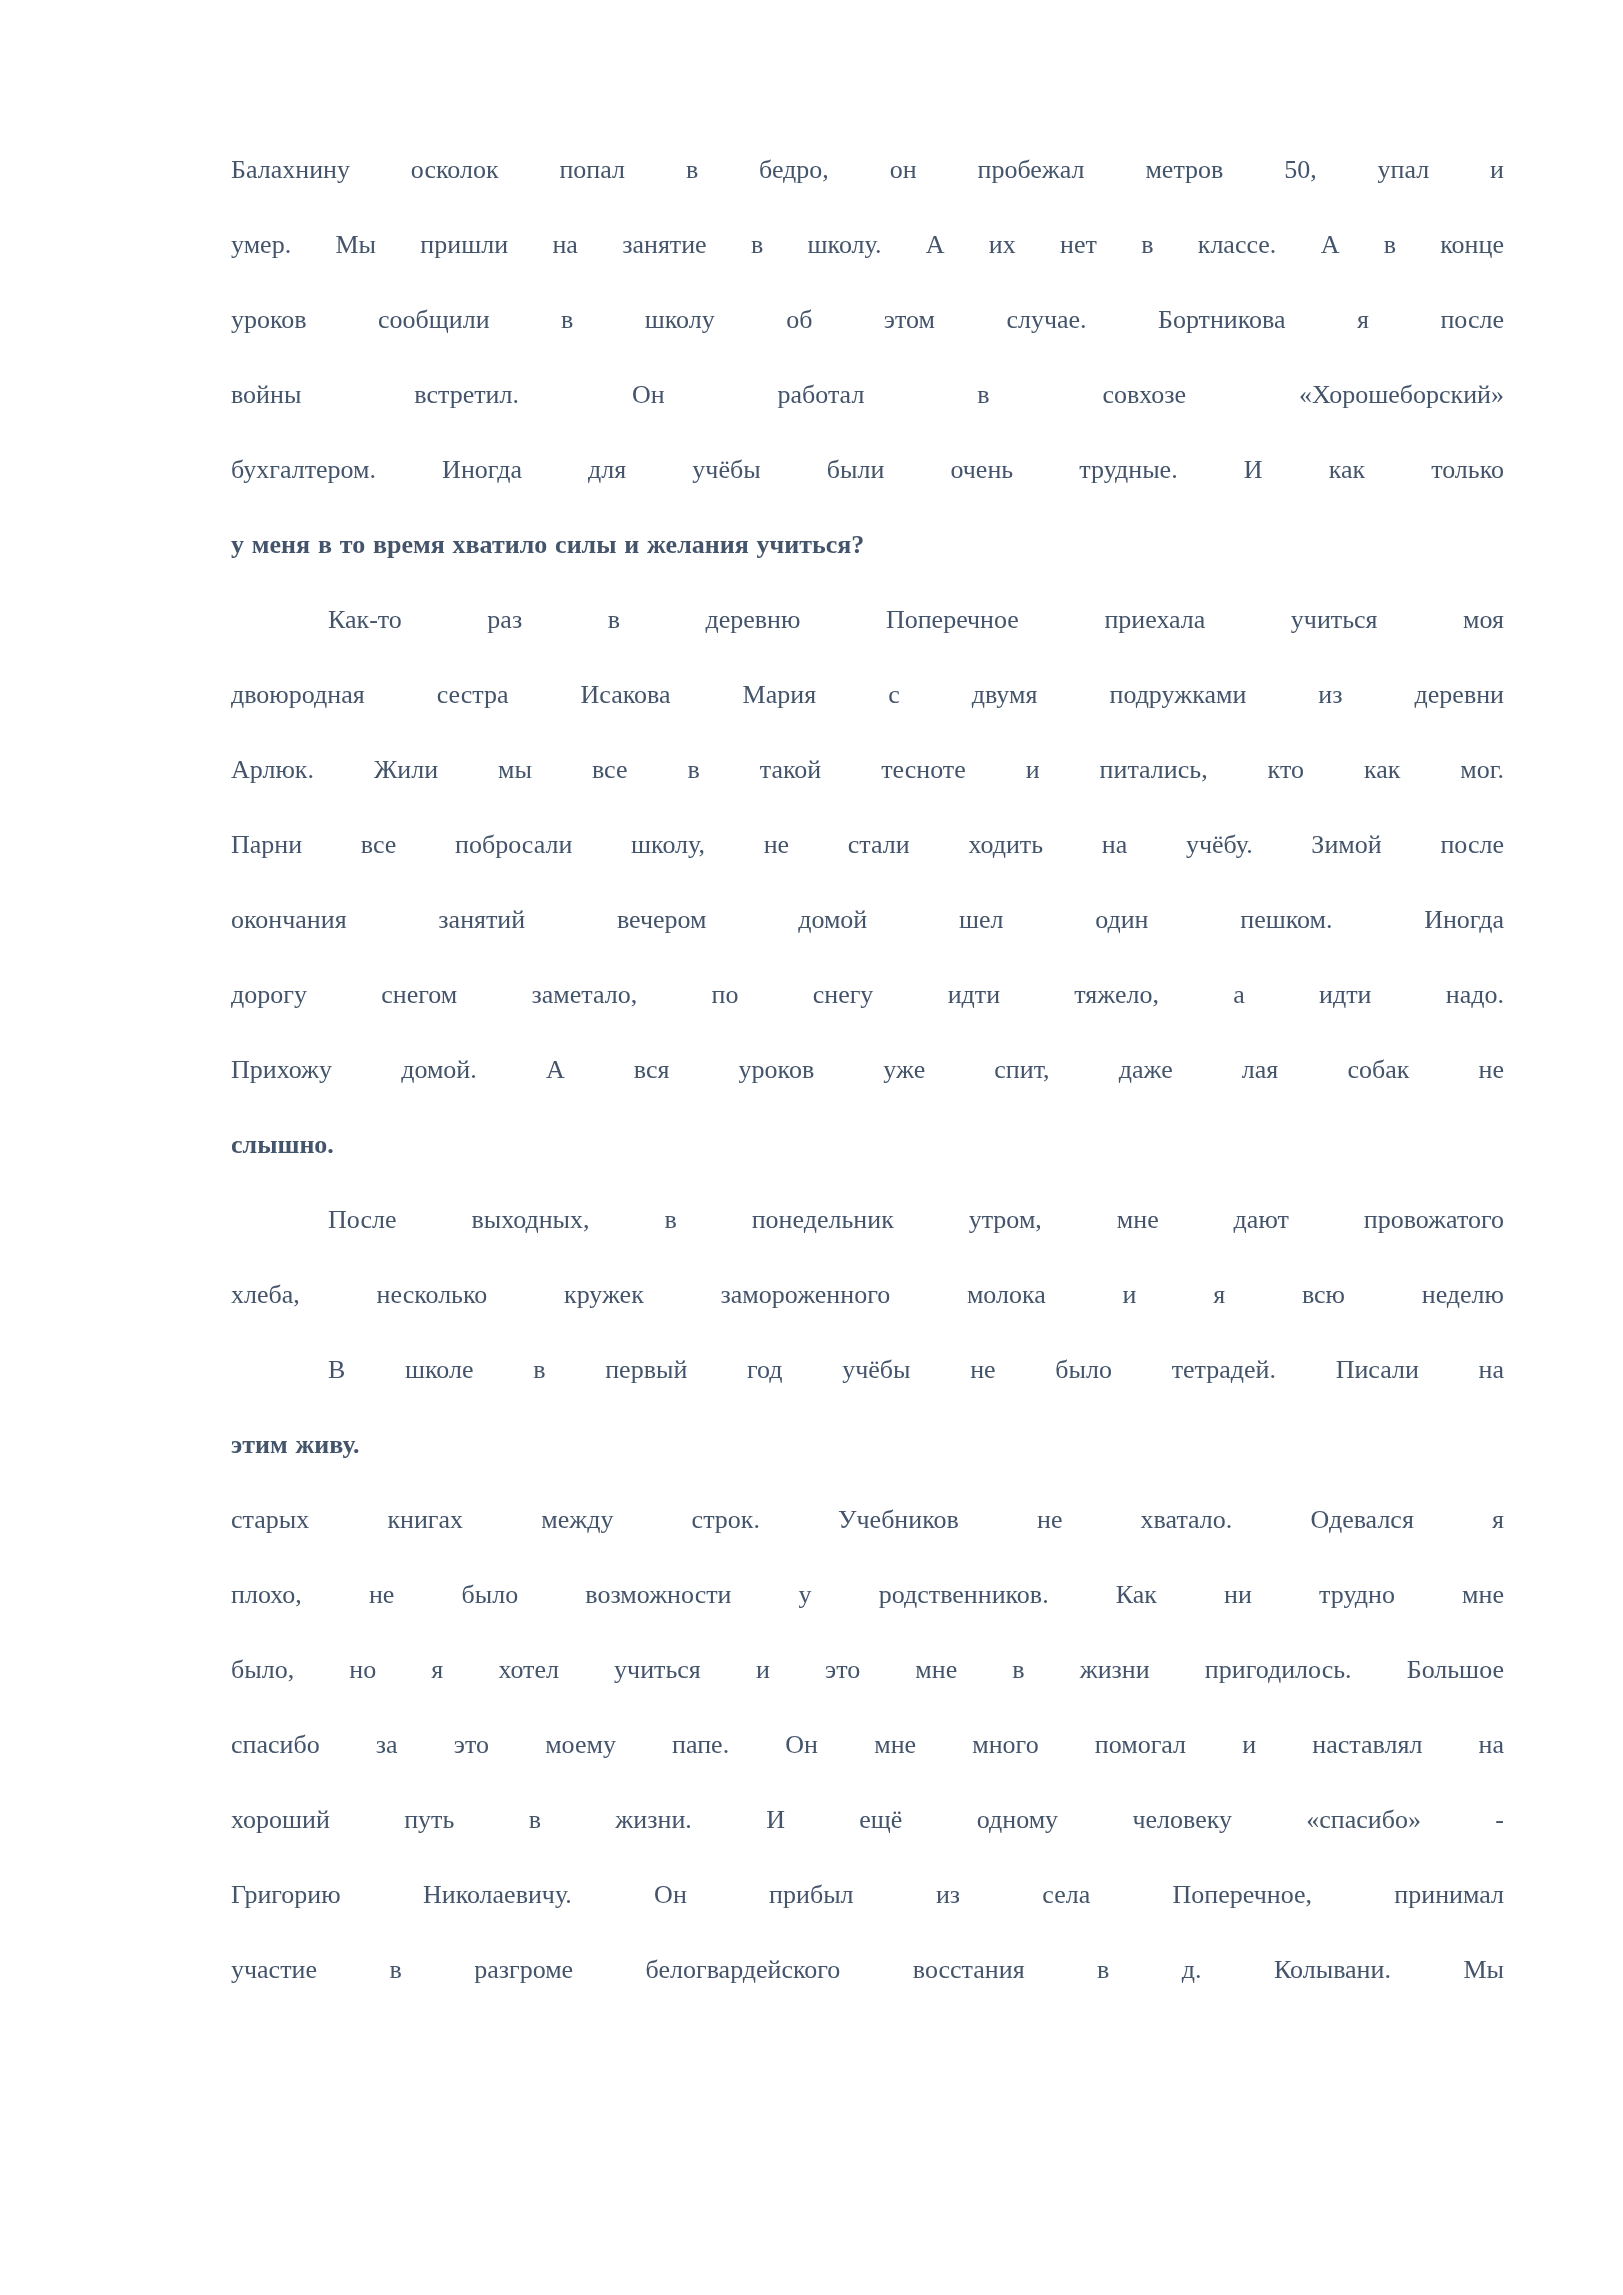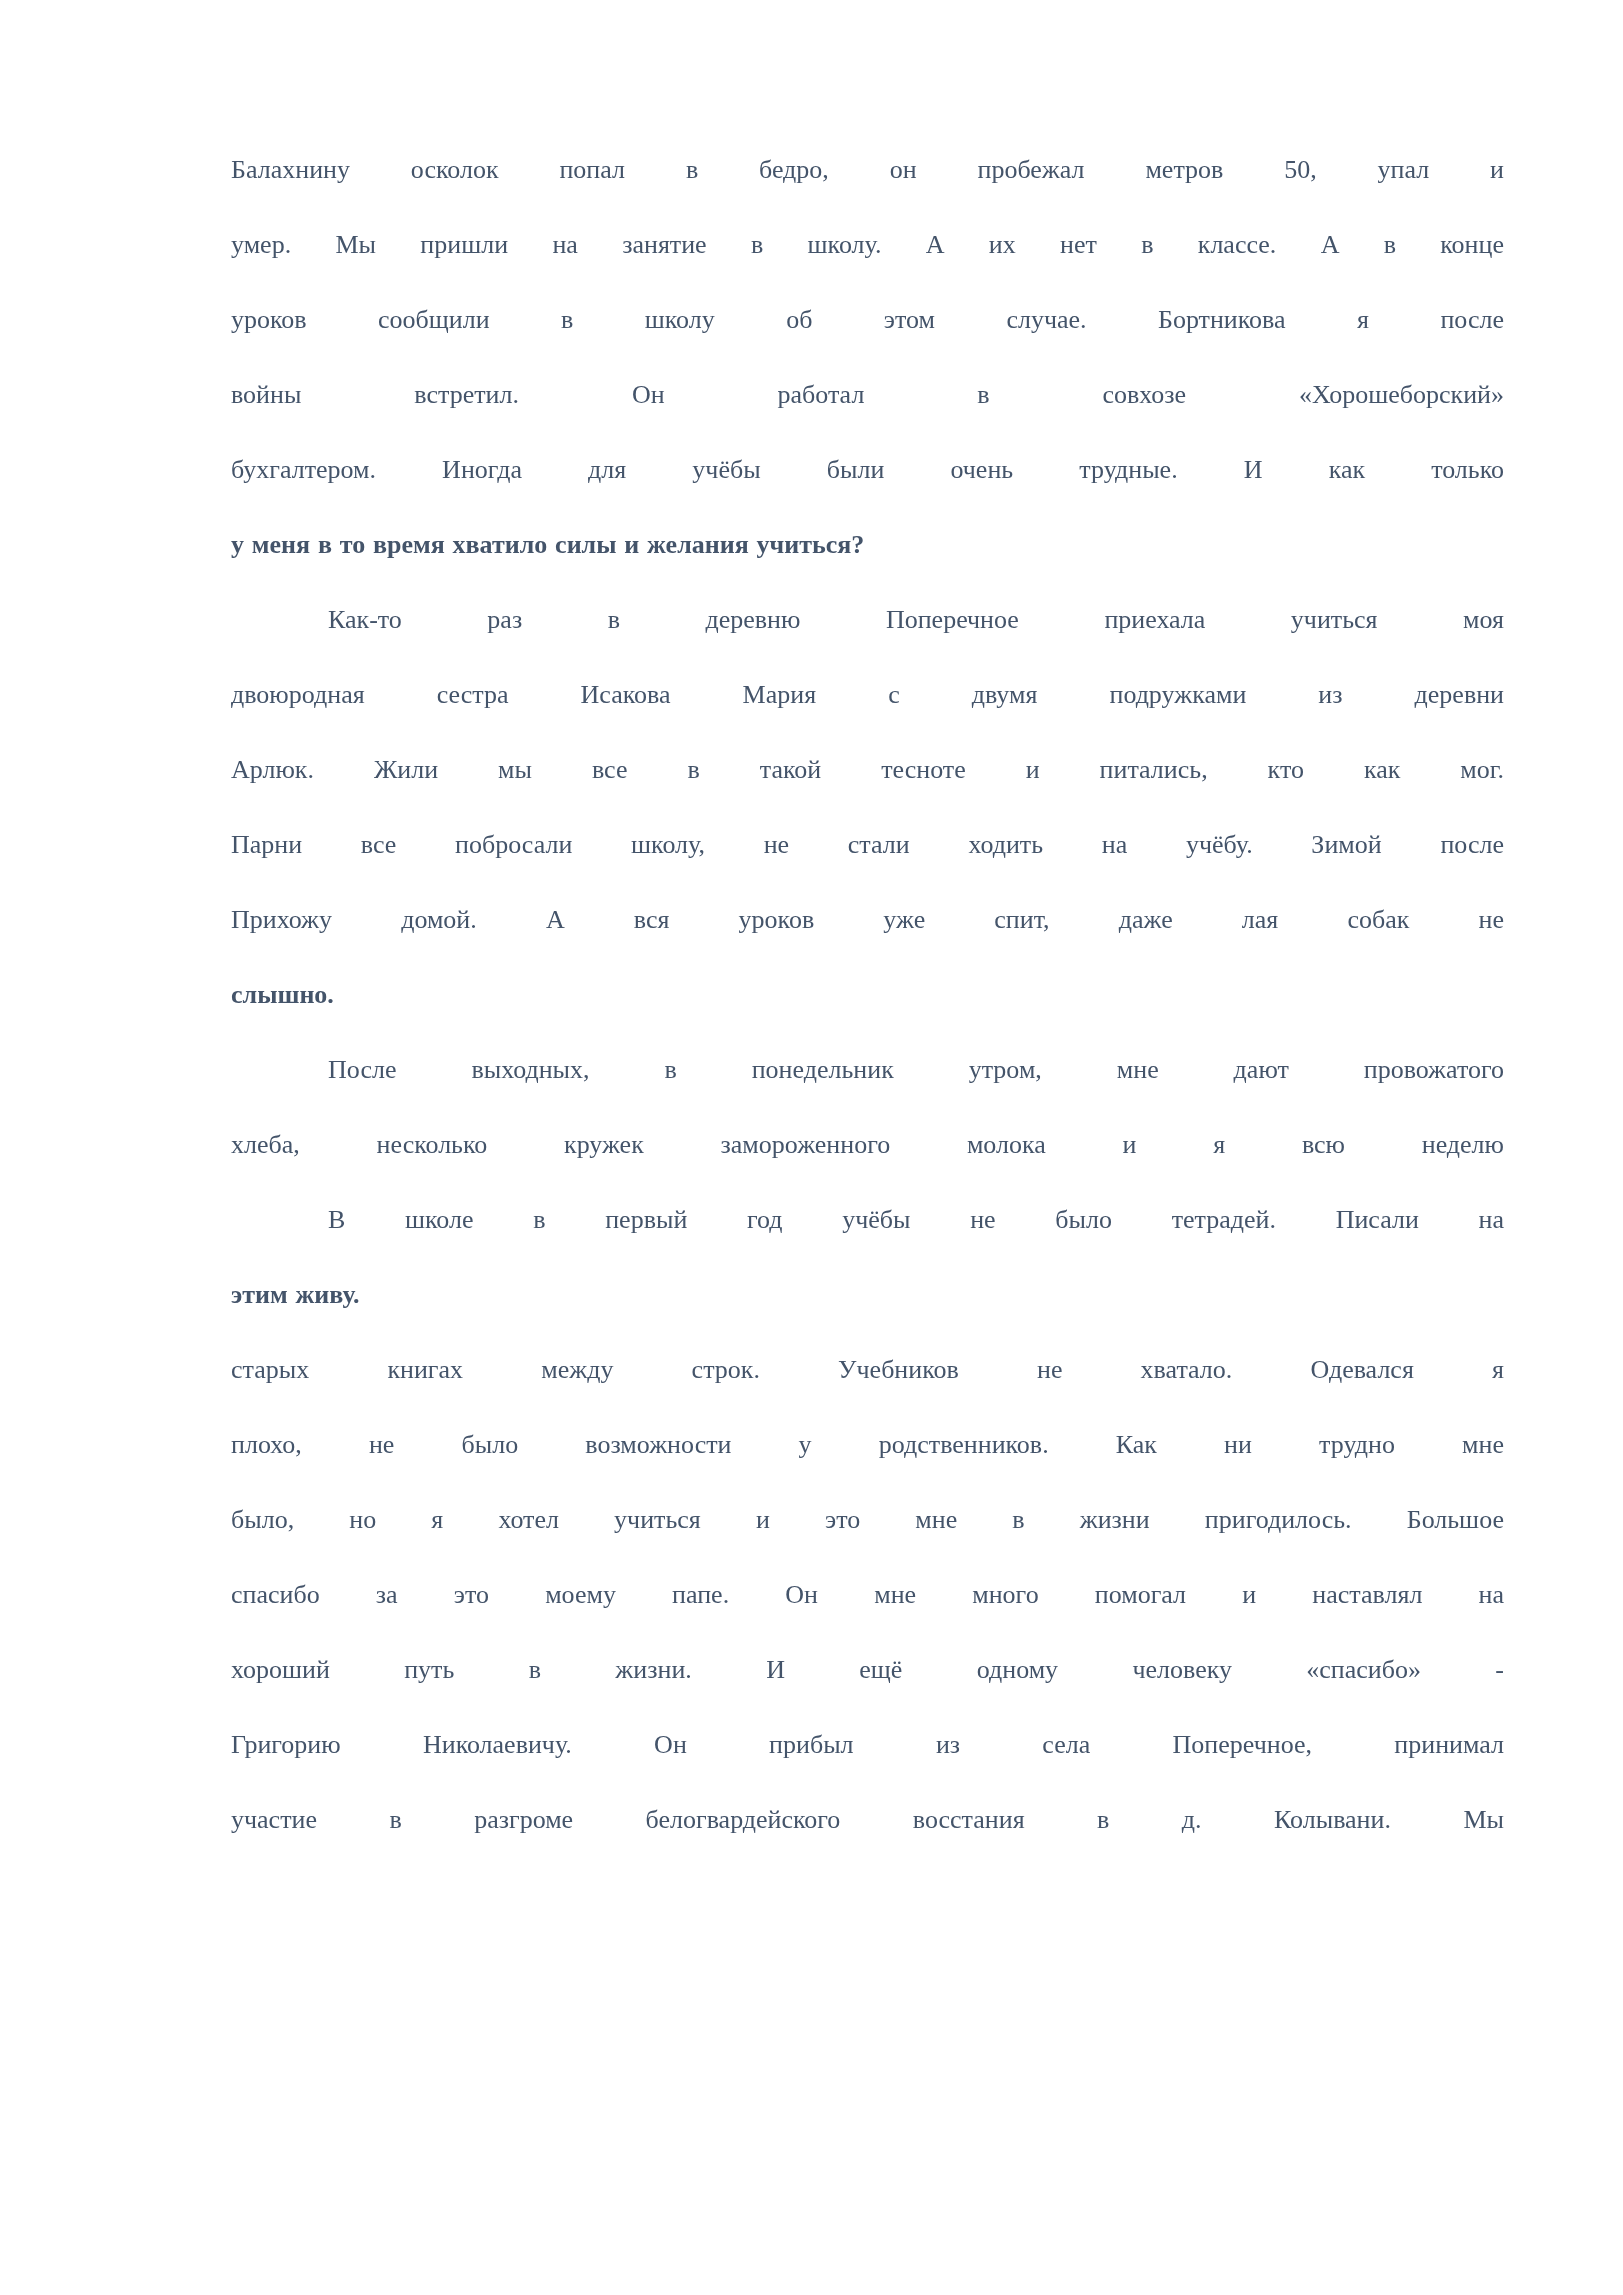--- a/index.html
+++ b/index.html
@@ -45,20 +45,22 @@
       <div class="line jf">Балахнину осколок попал в бедро, он пробежал метров 50, упал и</div>
       <div class="line jf">умер. Мы пришли на занятие в школу. А их нет в классе. А в конце</div>
       <div class="line jf">уроков сообщили в школу об этом случае. Бортникова я после</div>
       <div class="line jf">войны встретил. Он работал в совхозе «Хорошеборский»</div>
       <div class="line jf">бухгалтером. Иногда для учёбы были очень трудные. И как только</div>
       <div class="line jl">у меня в то время хватило силы и желания учиться?</div>
       <div class="line jf ind">Как-то раз в деревню Поперечное приехала учиться моя</div>
       <div class="line jf">двоюродная сестра Исакова Мария с двумя подружками из деревни</div>
       <div class="line jf">Арлюк. Жили мы все в такой тесноте и питались, кто как мог.</div>
       <div class="line jf">Парни все побросали школу, не стали ходить на учёбу. Зимой после</div>
+      <div class="line jf">окончания занятий вечером домой шел один пешком. Иногда</div>
+      <div class="line jf">дорогу снегом заметало, по снегу идти тяжело, а идти надо.</div>
       <div class="line jf">Прихожу домой. А вся уроков уже спит, даже лая собак не</div>
       <div class="line jl">слышно.</div>
       <div class="line jf ind">После выходных, в понедельник утром, мне дают провожатого</div>
       <div class="line jf">хлеба, несколько кружек замороженного молока и я всю неделю</div>
       <div class="line jf ind">В школе в первый год учёбы не было тетрадей. Писали на</div>
       <div class="line jl">этим живу.</div>
       <div class="line jf">старых книгах между строк. Учебников не хватало. Одевался я</div>
       <div class="line jf">плохо, не было возможности у родственников. Как ни трудно мне</div>
       <div class="line jf">было, но я хотел учиться и это мне в жизни пригодилось. Большое</div>
       <div class="line jf">спасибо за это моему папе. Он мне много помогал и наставлял на</div>

